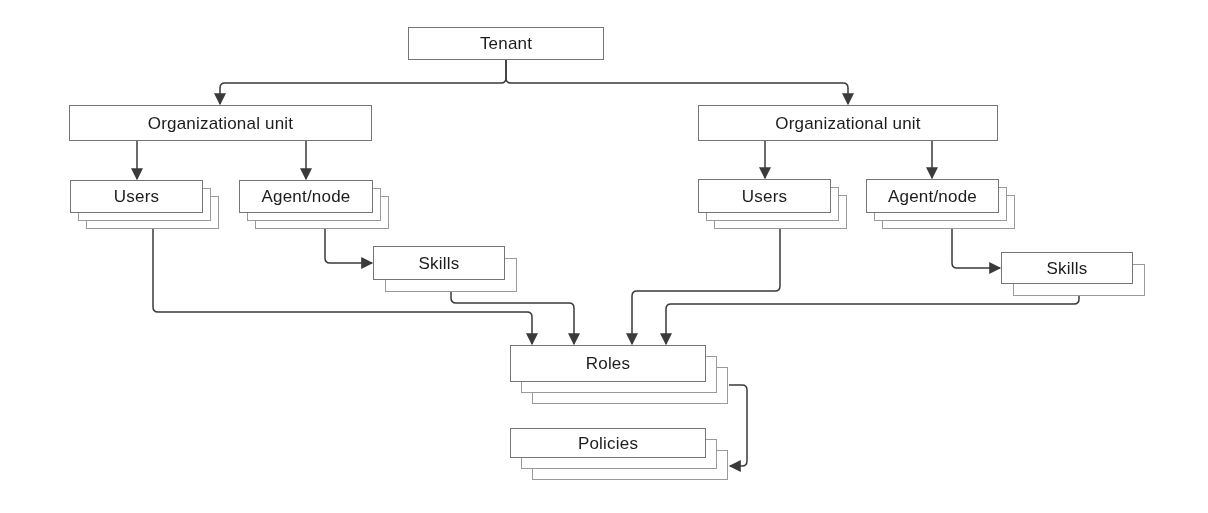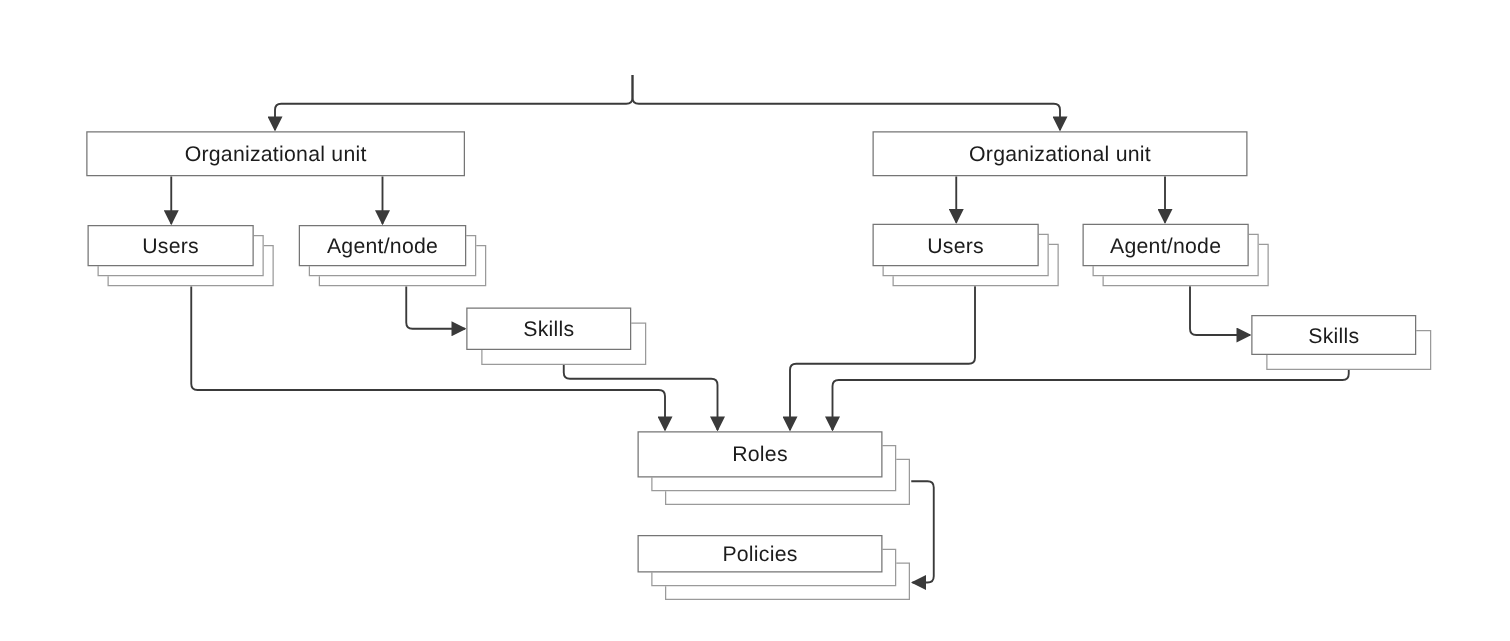--- a/index.html
+++ b/index.html
@@ -49,20 +49,25 @@
       <path d="M325,229 V258 Q325,263 330,263 H372" marker-end="url(#arrow)"></path>
       <path d="M952,228 V263 Q952,268 957,268 H1000" marker-end="url(#arrow)"></path>
       <path d="M153,229 V307 Q153,312 158,312 H527 Q532,312 532,317 V344" marker-end="url(#arrow)"></path>
       <path d="M451,292 V298 Q451,303 456,303 H569 Q574,303 574,308 V344" marker-end="url(#arrow)"></path>
       <path d="M780,228 V286 Q780,291 775,291 H637 Q632,291 632,296 V344" marker-end="url(#arrow)"></path>
       <path d="M1079,290 V299 Q1079,304 1074,304 H671 Q666,304 666,309 V344" marker-end="url(#arrow)"></path>
       <path d="M729,385 H742 Q747,385 747,390 V461 Q747,466 742,466 H730" marker-end="url(#arrow)"></path>
     </g>
   </svg>
 
+  <div class="node" style="left:408px;top:27px;width:196px;height:33px;">
+    <div class="face">
+      <span class="lbl">Tenant</span>
+    </div>
+  </div>
 
   <div class="node" style="left:69px;top:105px;width:303px;height:36px;">
     <div class="face">
       <span class="lbl">Organizational unit</span>
     </div>
   </div>
 
   <div class="node" style="left:698px;top:105px;width:300px;height:36px;">
     <div class="face">
       <span class="lbl">Organizational unit</span>

